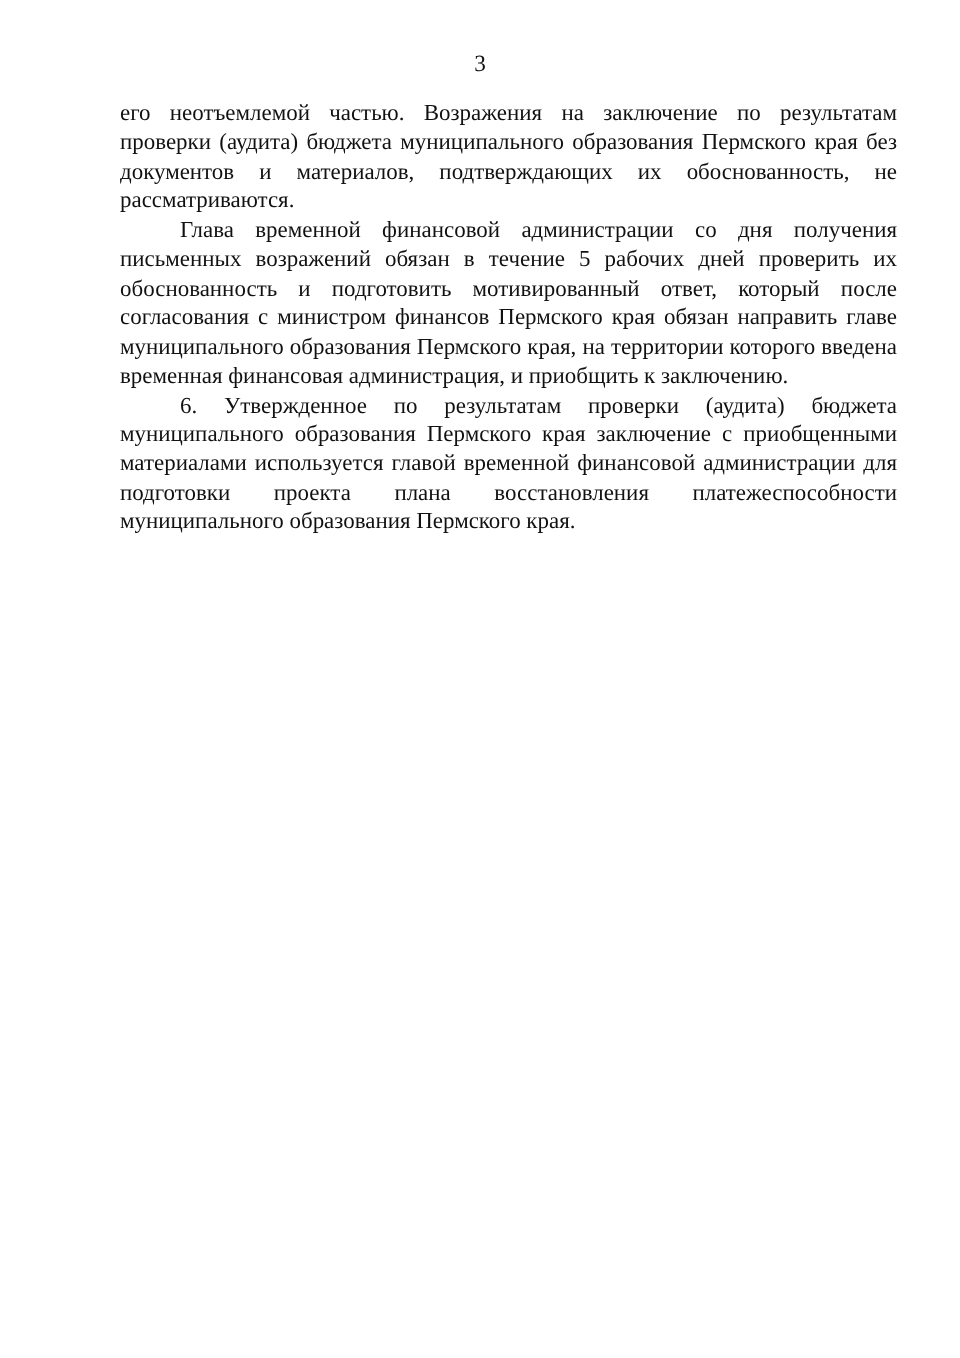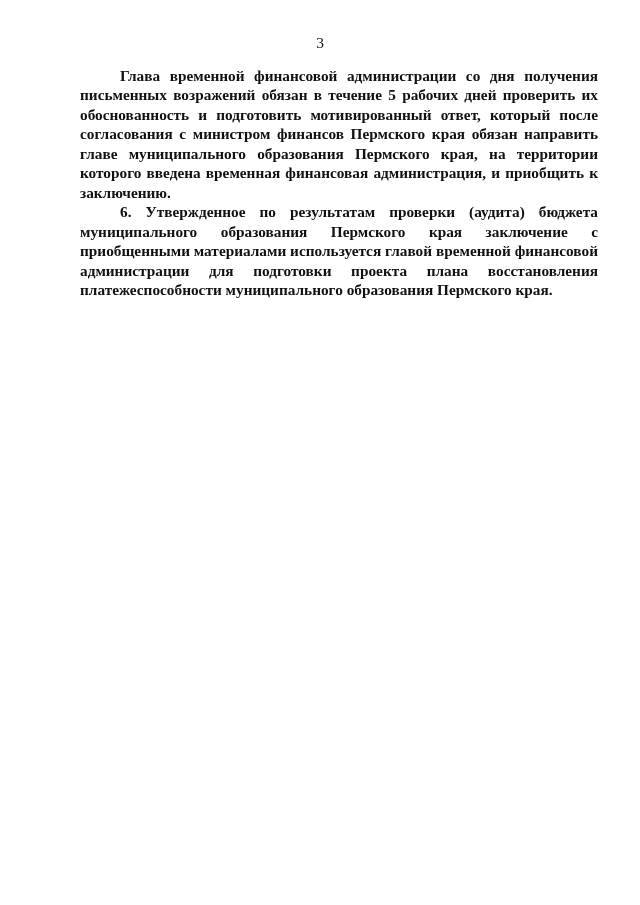--- a/index.html
+++ b/index.html
@@ -10,24 +10,25 @@
   }
   .page-number {
     position: absolute; top: 34px; left: 0; width: 640px; text-align: center;
     font-size: 15.5px; line-height: 18px;
   }
   .body-text {
     position: absolute; top: 66px; left: 80px; width: 518px;
     font-size: 15.3px; line-height: 19.45px; text-align: justify;
   }
   .body-text p { margin: 0; text-align: justify; text-align-last: auto; }
-  .body-text p.indent { text-indent: 40px; font-weight: bold; }
+  .body-text p.indent { text-indent: 40px; }
 </style>
 </head>
 <body>
 
 <div class="page">
   <div class="page-number">3</div>
   <div class="body-text">
+    <p>его неотъемлемой частью. Возражения на заключение по результатам проверки (аудита) бюджета муниципального образования Пермского края без документов и материалов, подтверждающих их обоснованность, не рассматриваются.</p>
     <p class="indent">Глава временной финансовой администрации со дня получения письменных возражений обязан в течение 5 рабочих дней проверить их обоснованность и подготовить мотивированный ответ, который после согласования с министром финансов Пермского края обязан направить главе муниципального образования Пермского края, на территории которого введена временная финансовая администрация, и приобщить к заключению.</p>
     <p class="indent">6. Утвержденное по результатам проверки (аудита) бюджета муниципального образования Пермского края заключение с приобщенными материалами используется главой временной финансовой администрации для подготовки проекта плана восстановления платежеспособности муниципального образования Пермского края.</p>
   </div>
 </div>
 
 </body></html>

